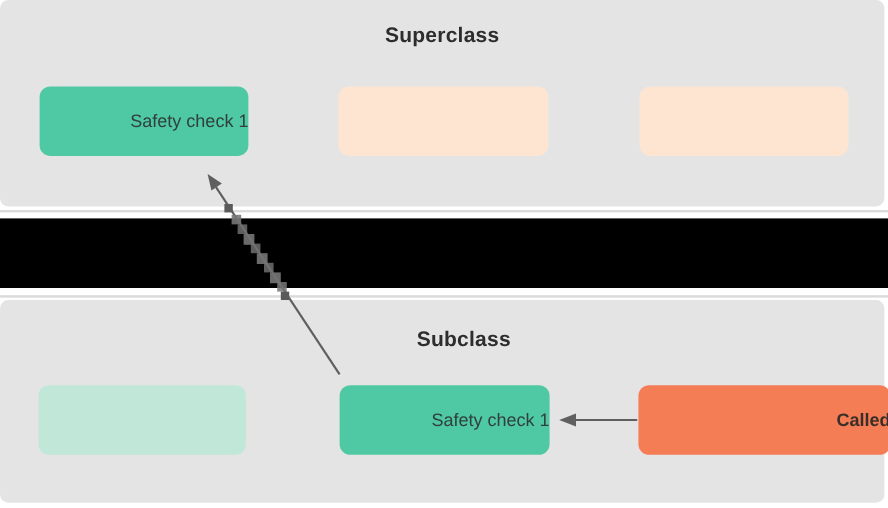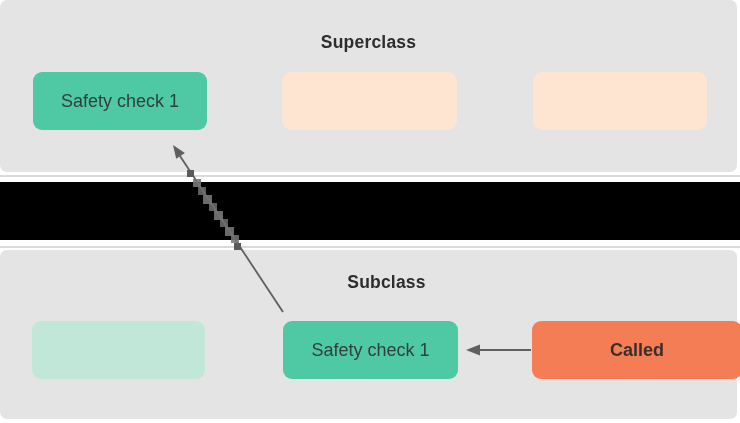--- a/index.html
+++ b/index.html
@@ -23,30 +23,30 @@
   .panel-title {
     position: absolute;
     left: 0;
     right: 0;
     text-align: center;
     font-size: 17.5px;
     font-weight: 700;
     color: #2d2d2d;
     letter-spacing: 0.2px;
   }
-  .panel-superclass .panel-title { top: 32px; }
+  .panel-superclass .panel-title { top: 19px; }
   .panel-subclass   .panel-title { top: 22px; padding-left: 36px; }
   .box {
     position: absolute;
     height: 58px;
     border-radius: 9px;
     display: flex;
     align-items: center;
-    justify-content: center;
-    font-size: 18px;
+    justify-content: flex-end;
+    font-size: 15px;
     color: #333333;
   }
   .box-green  { background: #4fc9a3; color: #30403b; }
   .box-peach  { background: #fde5d2; }
   .box-mint   { background: #c1e7d9; }
   .box-orange { background: #f57d56; color: #3a2e28; }
 
   
   .sc-safety { left: 33px;  top: 72px; width: 174px; }
   .sc-ph1    { left: 282px; top: 72px; width: 175px; }

